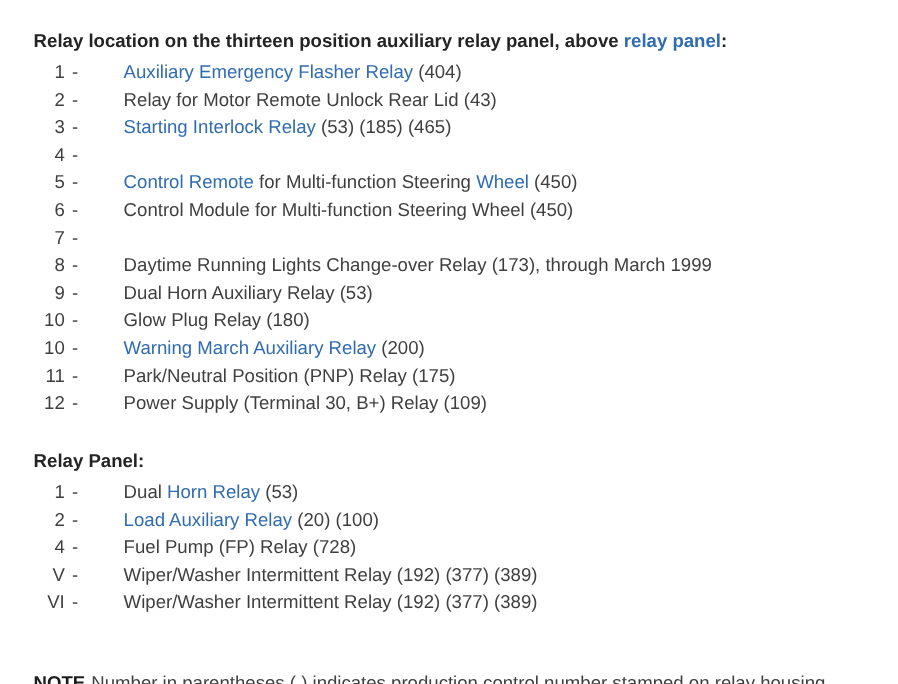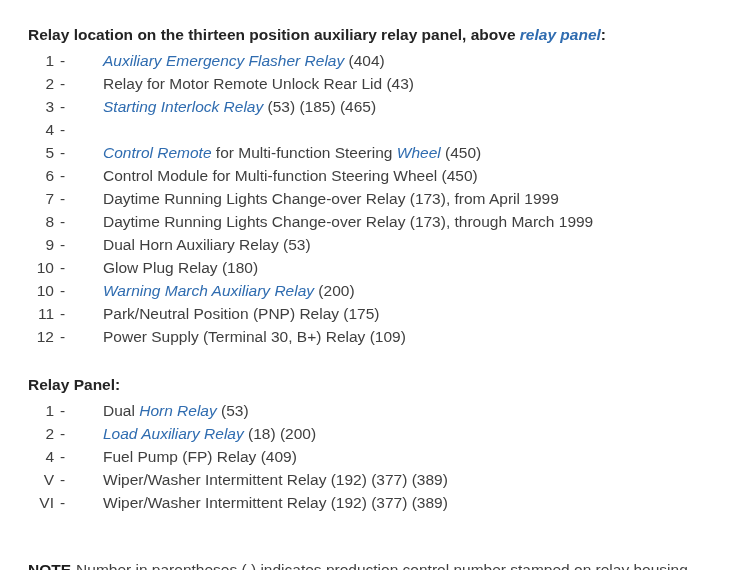--- a/index.html
+++ b/index.html
@@ -60,21 +60,20 @@
     text-align: center;
     color: #3f3f3f;
   }
   .txt {
     flex: 0 1 auto;
     color: #3f3f3f;
     margin-left: 32px;
   }
   .lnk {
     color: #2f6cb0;
-    font-style: italic;
   }
 
   .gap-block { height: 26px; }
   .note-gap { height: 28px; }
 
   .note {
     font-size: 15.5px;
     line-height: 23px;
     color: #3f3f3f;
     white-space: nowrap;
@@ -119,21 +118,20 @@
           <span class="txt"><span class="lnk">Control Remote</span><span> for Multi-function Steering </span><span class="lnk">Wheel</span><span> (450)</span></span>
         </li>
         <li class="row">
           <span class="idx">6</span>
           <span class="dash">-</span>
           <span class="txt"><span>Control Module for Multi-function Steering Wheel (450)</span></span>
         </li>
         <li class="row">
           <span class="idx">7</span>
           <span class="dash">-</span>
-          <span class="txt"><span>Daytime Running Lights Change-over Relay (173), from April 1999</span></span>
         </li>
         <li class="row">
           <span class="idx">8</span>
           <span class="dash">-</span>
           <span class="txt"><span>Daytime Running Lights Change-over Relay (173), through March 1999</span></span>
         </li>
         <li class="row">
           <span class="idx">9</span>
           <span class="dash">-</span>
           <span class="txt"><span>Dual Horn Auxiliary Relay (53)</span></span>
@@ -166,26 +164,26 @@
 
     <ul class="list">
         <li class="row">
           <span class="idx">1</span>
           <span class="dash">-</span>
           <span class="txt"><span>Dual </span><span class="lnk">Horn Relay</span><span> (53)</span></span>
         </li>
         <li class="row">
           <span class="idx">2</span>
           <span class="dash">-</span>
-          <span class="txt"><span class="lnk">Load Auxiliary Relay</span><span> (18) (200)</span></span>
+          <span class="txt"><span class="lnk">Load Auxiliary Relay</span><span> (20) (100)</span></span>
         </li>
         <li class="row">
           <span class="idx">4</span>
           <span class="dash">-</span>
-          <span class="txt"><span>Fuel Pump (FP) Relay (409)</span></span>
+          <span class="txt"><span>Fuel Pump (FP) Relay (728)</span></span>
         </li>
         <li class="row">
           <span class="idx">V</span>
           <span class="dash">-</span>
           <span class="txt"><span>Wiper/Washer Intermittent Relay (192) (377) (389)</span></span>
         </li>
         <li class="row">
           <span class="idx">VI</span>
           <span class="dash">-</span>
           <span class="txt"><span>Wiper/Washer Intermittent Relay (192) (377) (389)</span></span>

